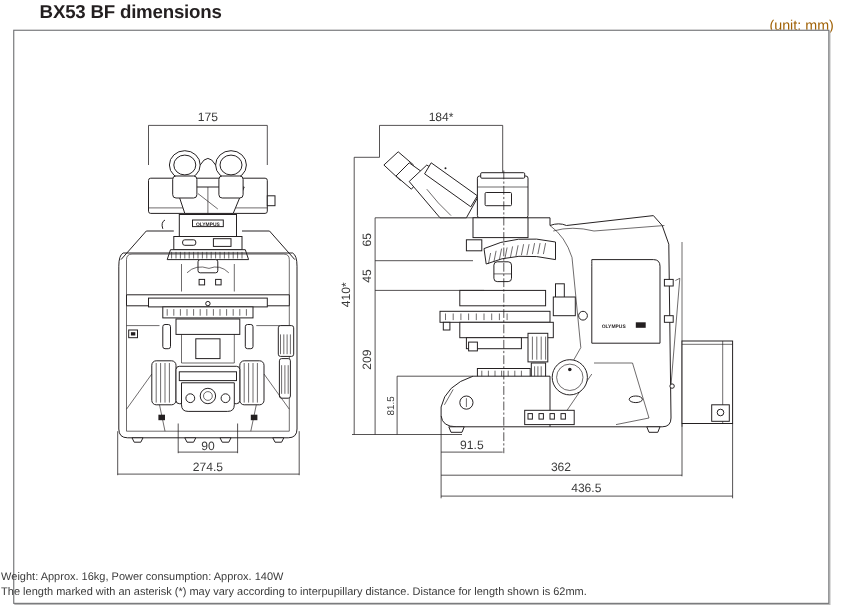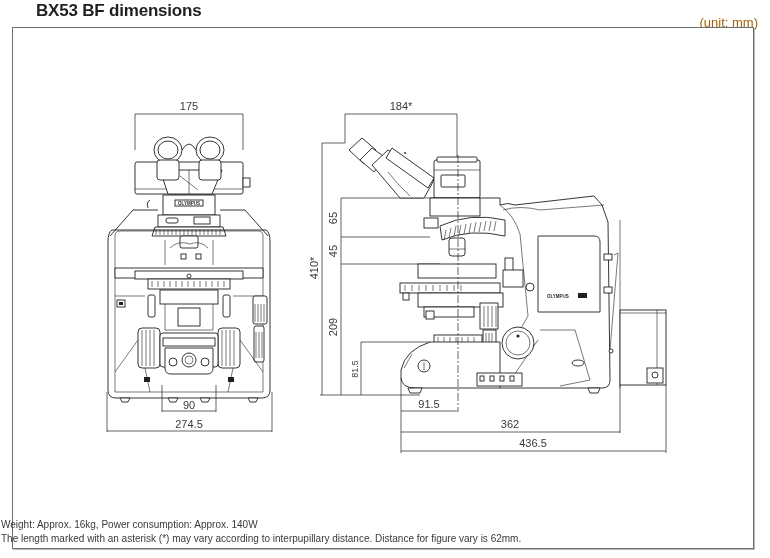--- a/index.html
+++ b/index.html
@@ -366,13 +366,13 @@
 
     <g>
       <line class="dl" x1="666" y1="385" x2="666" y2="453"></line>
       <line class="dl" x1="401" y1="451" x2="666" y2="451"></line>
       <text class="dim" x="533" y="447" text-anchor="middle">436.5</text>
     </g>
   </g>
 </svg>
 
 <div class="note note1">Weight: Approx. 16kg, Power consumption: Approx. 140W</div>
-<div class="note note2">The length marked with an asterisk (*) may vary according to interpupillary distance.  Distance for figure vary is 62mm.</div>
+<div class="note note2">The length marked with an asterisk (*) may vary according to interpupillary distance.  Distance for length shown is 62mm.</div>
 
 </body></html>

